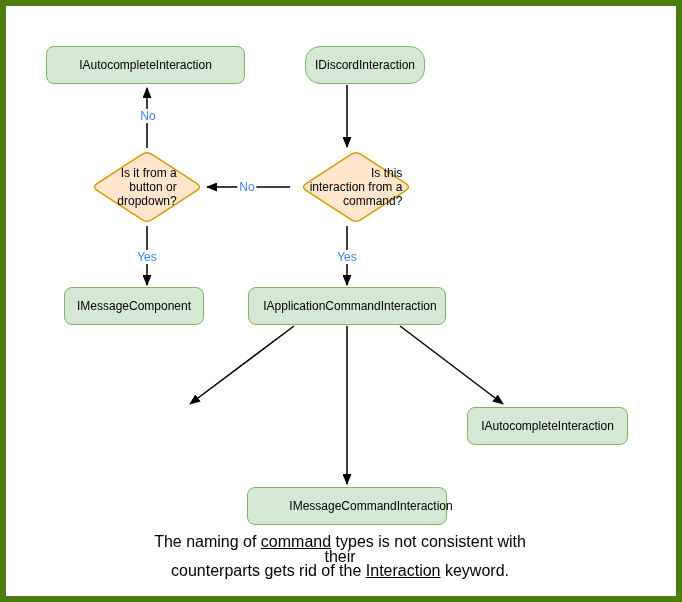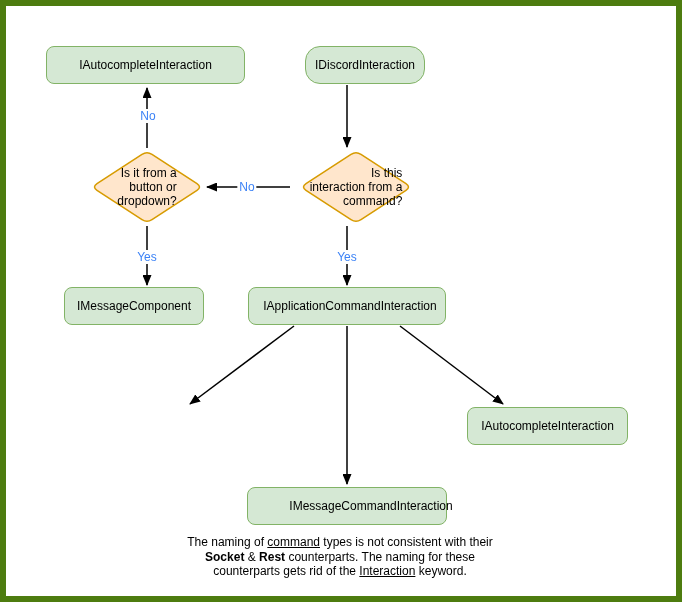--- a/index.html
+++ b/index.html
@@ -61,21 +61,21 @@
     color: #3b82f6;
     line-height: 14px;
   }
 
   .footnote {
     position: absolute;
     left: 134px;
     top: 529px;
     width: 400px;
     text-align: center;
-    font-size: 12px;
+    font-size: 16px;
     line-height: 14.5px;
     color: #000000;
   }
   .footnote .u { text-decoration: underline; }
   .footnote .b { font-weight: bold; }
 </style>
 </head>
 <body>
 
 <div class="frame">
@@ -139,17 +139,16 @@
 command?</div>
   </div>
 
   <div class="edge-label" style="left:142px; top:110px;">No</div>
   <div class="edge-label" style="left:241px; top:181px;">No</div>
   <div class="edge-label" style="left:141px; top:251px;">Yes</div>
   <div class="edge-label" style="left:341px; top:251px;">Yes</div>
 
   <div class="footnote">
     <div><span>The naming of </span><span class="u">command</span><span> types is not consistent with their</span></div>
-    <div><span class="b">Socket</span><span> &amp; </span><span class="b">Rest</span><span> counterparts. The naming for these</span></div>
     <div><span>counterparts gets rid of the </span><span class="u">Interaction</span><span> keyword.</span></div>
   </div>
 
 </div>
 
 </body></html>

